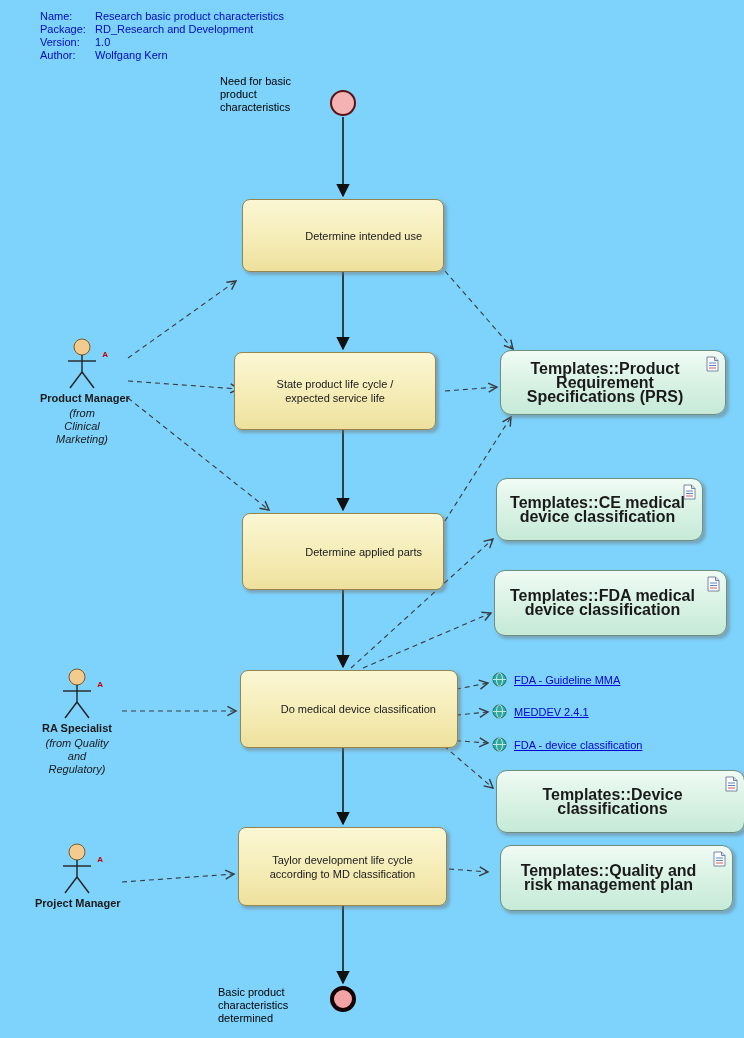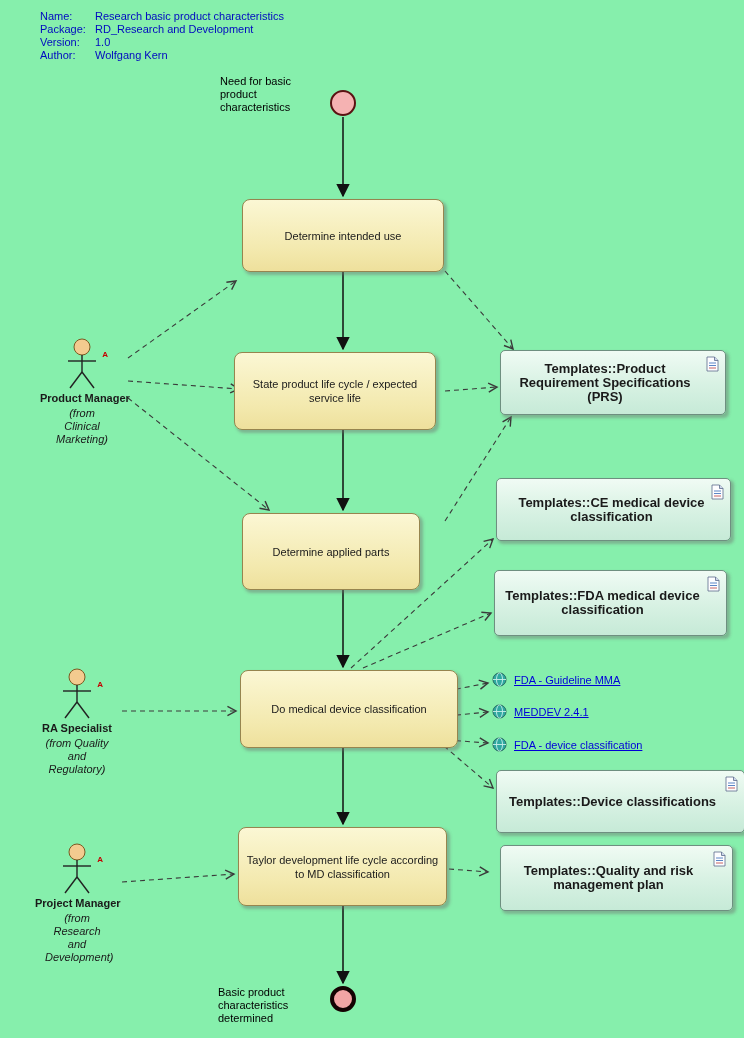--- a/index.html
+++ b/index.html
@@ -1,56 +1,56 @@
 <!DOCTYPE html>
 <html><head>
 <meta charset="utf-8">
 <style>
   * { margin:0; padding:0; box-sizing:border-box; }
   html,body { background:#ffffff; }
   body { font-family:"Liberation Sans", sans-serif; color:#1a1a1a; }
-  .canvas { position:relative; width:744px; height:1038px; background:#86efac; overflow:hidden; }
+  .canvas { position:relative; width:744px; height:1038px; background:#7dd3fc; overflow:hidden; }
 
   .edges { position:absolute; left:0; top:0; pointer-events:none; }
 
   .hdr { position:absolute; left:40px; top:10px; font-size:11px; line-height:13px; color:#0008c0; }
   .hdr .row { display:flex; }
   .hdr .lbl { width:55px; }
 
   .note { position:absolute; font-size:11px; line-height:13px; color:#000; }
   #startNote { left:220px; top:75px; width:85px; }
   #endNote   { left:218px; top:986px; width:100px; }
 
   .endpoint { position:absolute; border-radius:50%; }
   #startNode { left:330px; top:90px;  width:26px; height:26px; background:#f5b2b2; border:2px solid #5a1212; }
   #finalNode { left:330px; top:986px; width:26px; height:26px; background:#f2a4a4; border:4px solid #140202; }
 
   .activity {
-    position:absolute; display:flex; align-items:center; justify-content:center;
-    text-align:center; font-size:11px; line-height:14px; padding:4px 7px;
+    position:absolute; display:flex; align-items:center; justify-content:flex-end;
+    text-align:center; font-size:11px; line-height:14px; padding:4px 21px;
     border:1px solid #96854f; border-radius:8px;
     background:linear-gradient(180deg,#fbf7d4 0%,#f3e9ae 70%,#eee09c 100%);
     box-shadow:2.5px 2.5px 3px rgba(110,110,110,.45);
   }
   #act1 { left:242px; top:199px; width:202px; height:73px; }
   #act2 { left:234px; top:352px; width:202px; height:78px; }
-  #act3 { left:242px; top:513px; width:178px; height:77px; }
+  #act3 { left:242px; top:513px; width:202px; height:77px; }
   #act4 { left:240px; top:670px; width:218px; height:78px; }
   #act5 { left:238px; top:827px; width:209px; height:79px; }
 
   .template {
     position:absolute; display:flex; align-items:center; justify-content:center;
-    text-align:center; font-weight:bold; font-size:13px; line-height:14px;
+    text-align:center; font-weight:bold; font-size:16px; line-height:14px;
     padding:5px 24px 5px 8px;
-    border:1px solid #6e8f80; border-radius:5px;
+    border:1px solid #6e8f80; border-radius:11px;
     background:linear-gradient(180deg,#f0fbf4 0%,#d9f2e4 50%,#c6ead7 100%);
     box-shadow:2.5px 2.5px 3px rgba(110,110,110,.45);
   }
   #tpl1 { left:500px; top:350px; width:226px; height:65px; }
-  #tpl2 { left:496px; top:478px; width:235px; height:63px; padding-right:12px; }
+  #tpl2 { left:496px; top:478px; width:207px; height:63px; padding-right:12px; }
   #tpl3 { left:494px; top:570px; width:233px; height:66px; }
   #tpl4 { left:496px; top:770px; width:249px; height:63px; }
   #tpl5 { left:492px; top:845px; width:233px; height:66px;margin-left:8px; }
   .docicon { position:absolute; top:5px; right:6px; width:13px; height:16px; }
 
   .hlink { position:absolute; display:flex; align-items:center; gap:7px; cursor:pointer; }
   #lnk1 { left:492px; top:672px; }
   #lnk2 { left:492px; top:704px; }
   #lnk3 { left:492px; top:737px; }
   .hlink .txt { font-size:11px; color:#0000d8; text-decoration:underline; }
@@ -259,16 +259,15 @@
       <svg width="40" height="52" viewBox="0 0 40 52">
           <circle cx="20" cy="9" r="8" fill="#f3cb8f" stroke="#7a5a22"></circle>
           <line x1="20" y1="17" x2="20" y2="34" stroke="#222" stroke-width="1.4"></line>
           <line x1="6" y1="23" x2="34" y2="23" stroke="#222" stroke-width="1.4"></line>
           <line x1="20" y1="34" x2="8" y2="50" stroke="#222" stroke-width="1.4"></line>
           <line x1="20" y1="34" x2="32" y2="50" stroke="#222" stroke-width="1.4"></line>
         </svg>
       <span class="marker">A</span>
     </div>
     <div class="name">Project Manager</div>
-    <div class="from">(from Research and Development)</div>
   </div>
 
 </div>
 
 </body></html>

